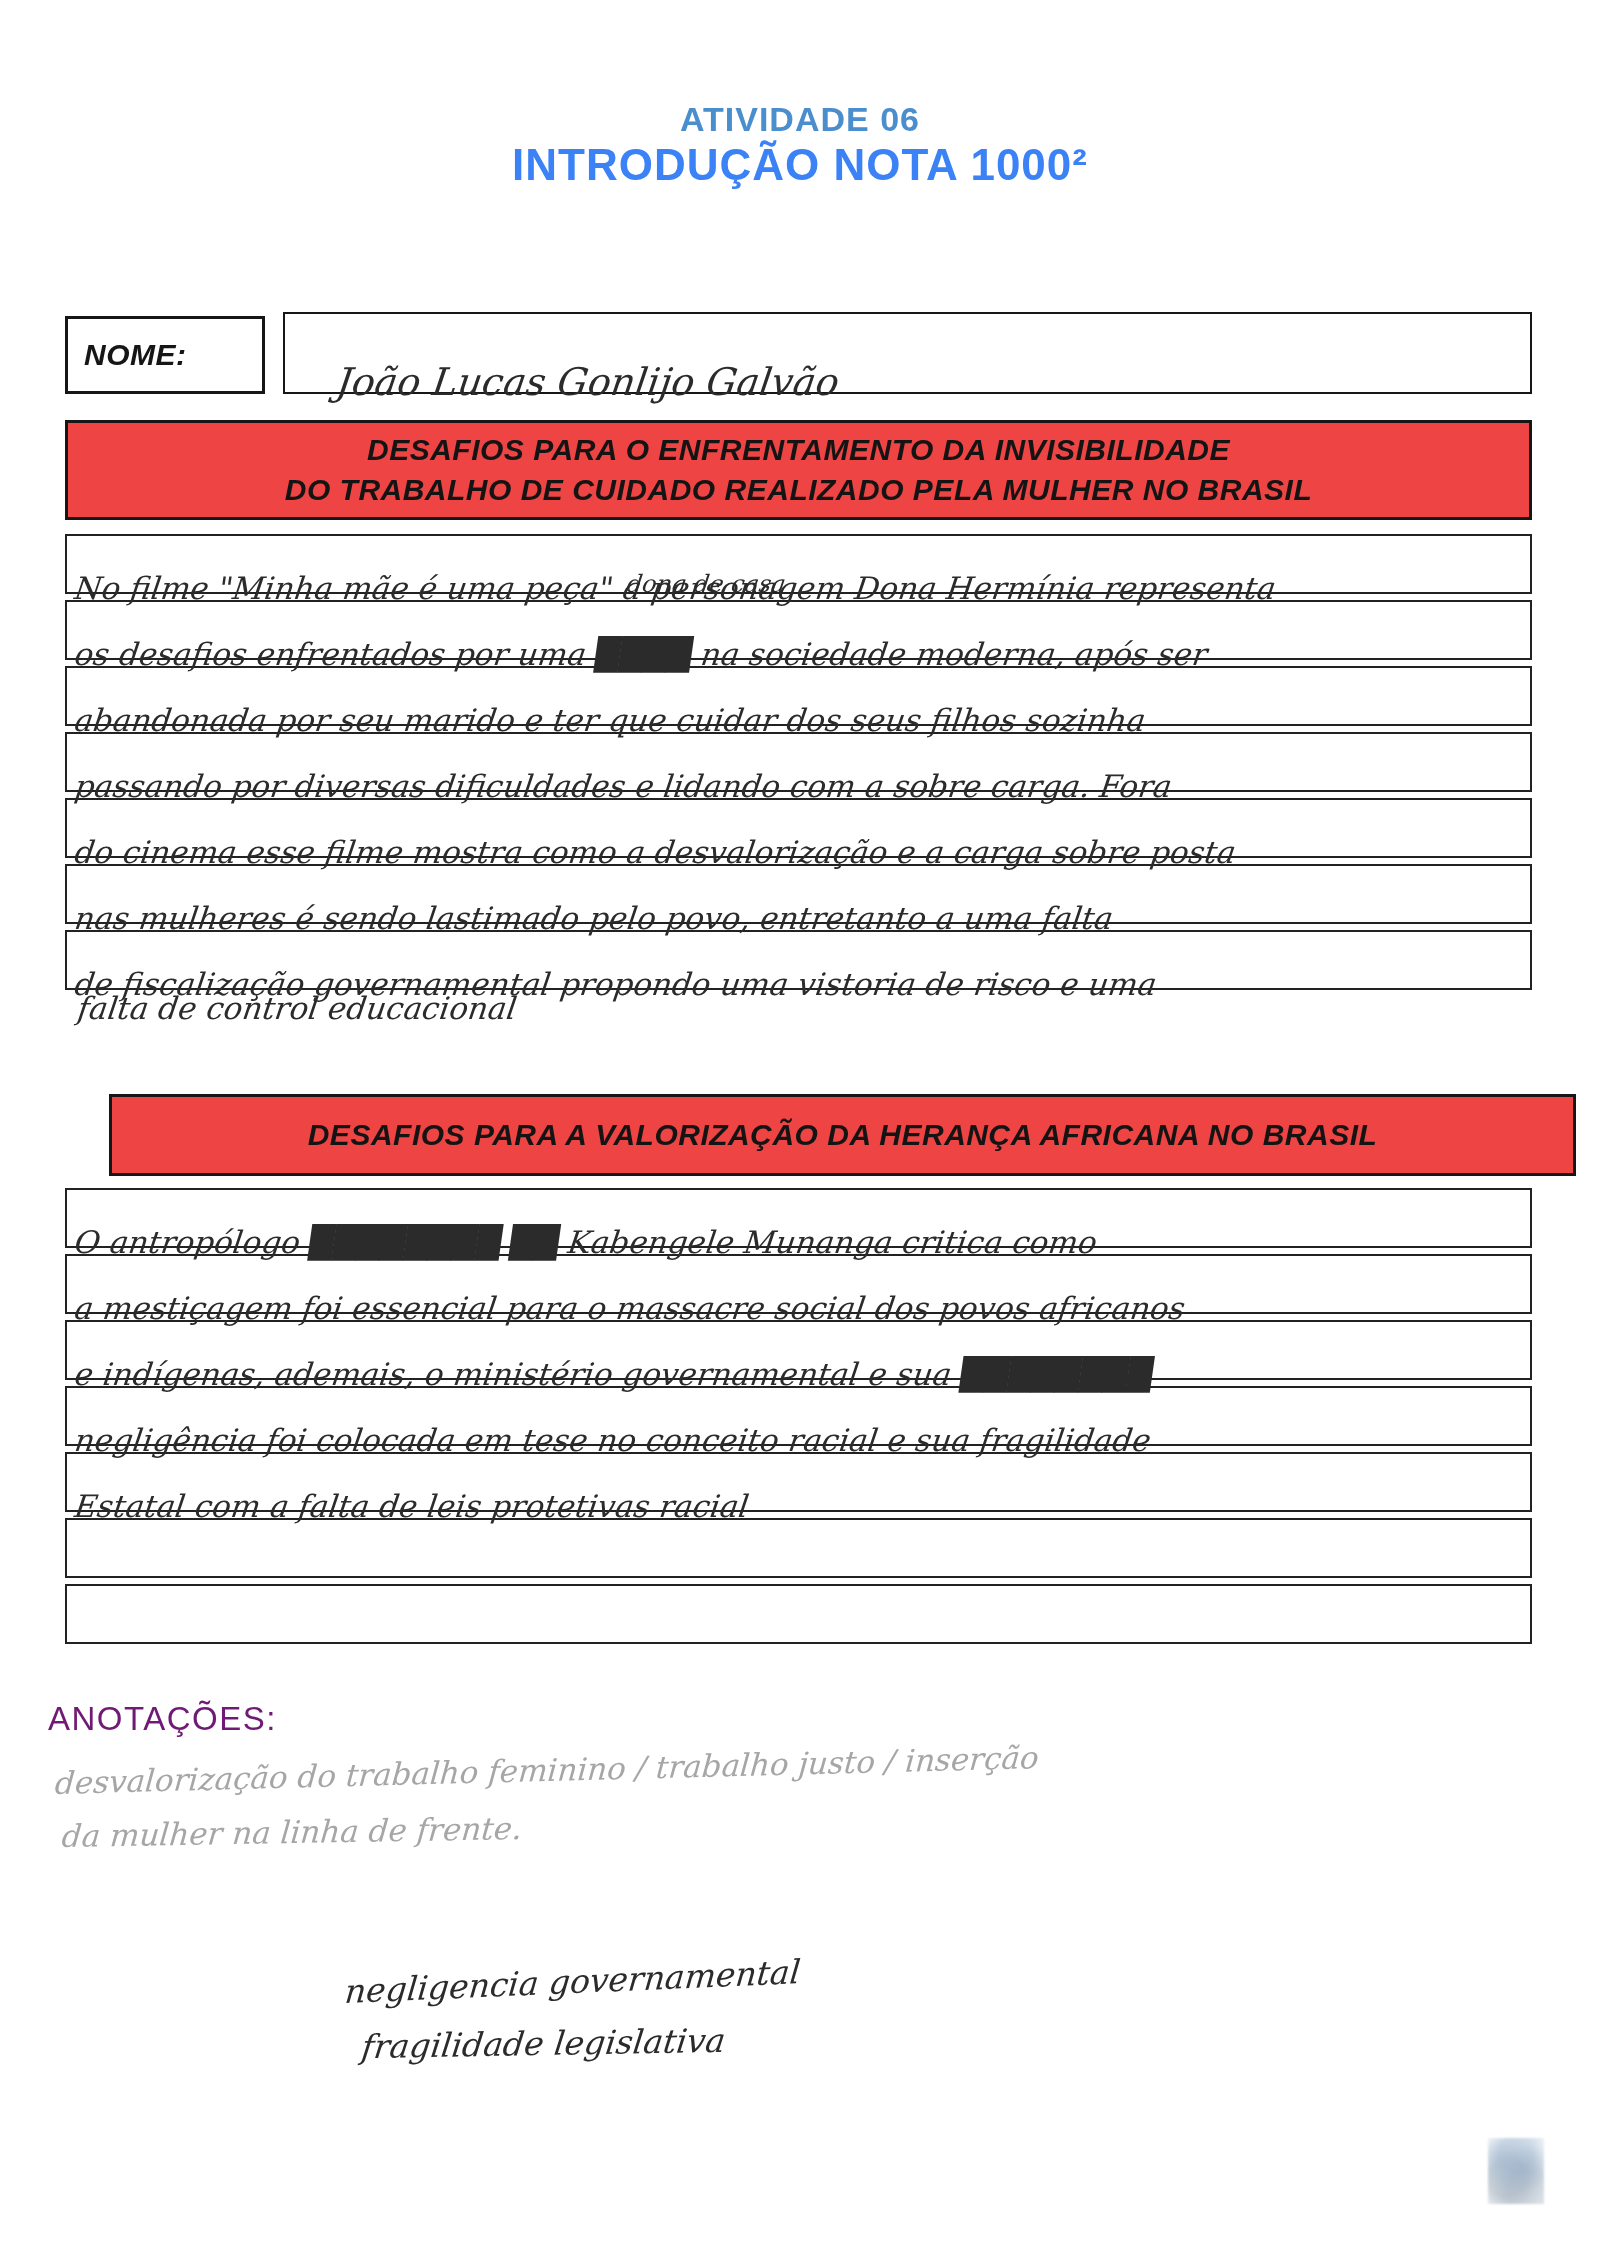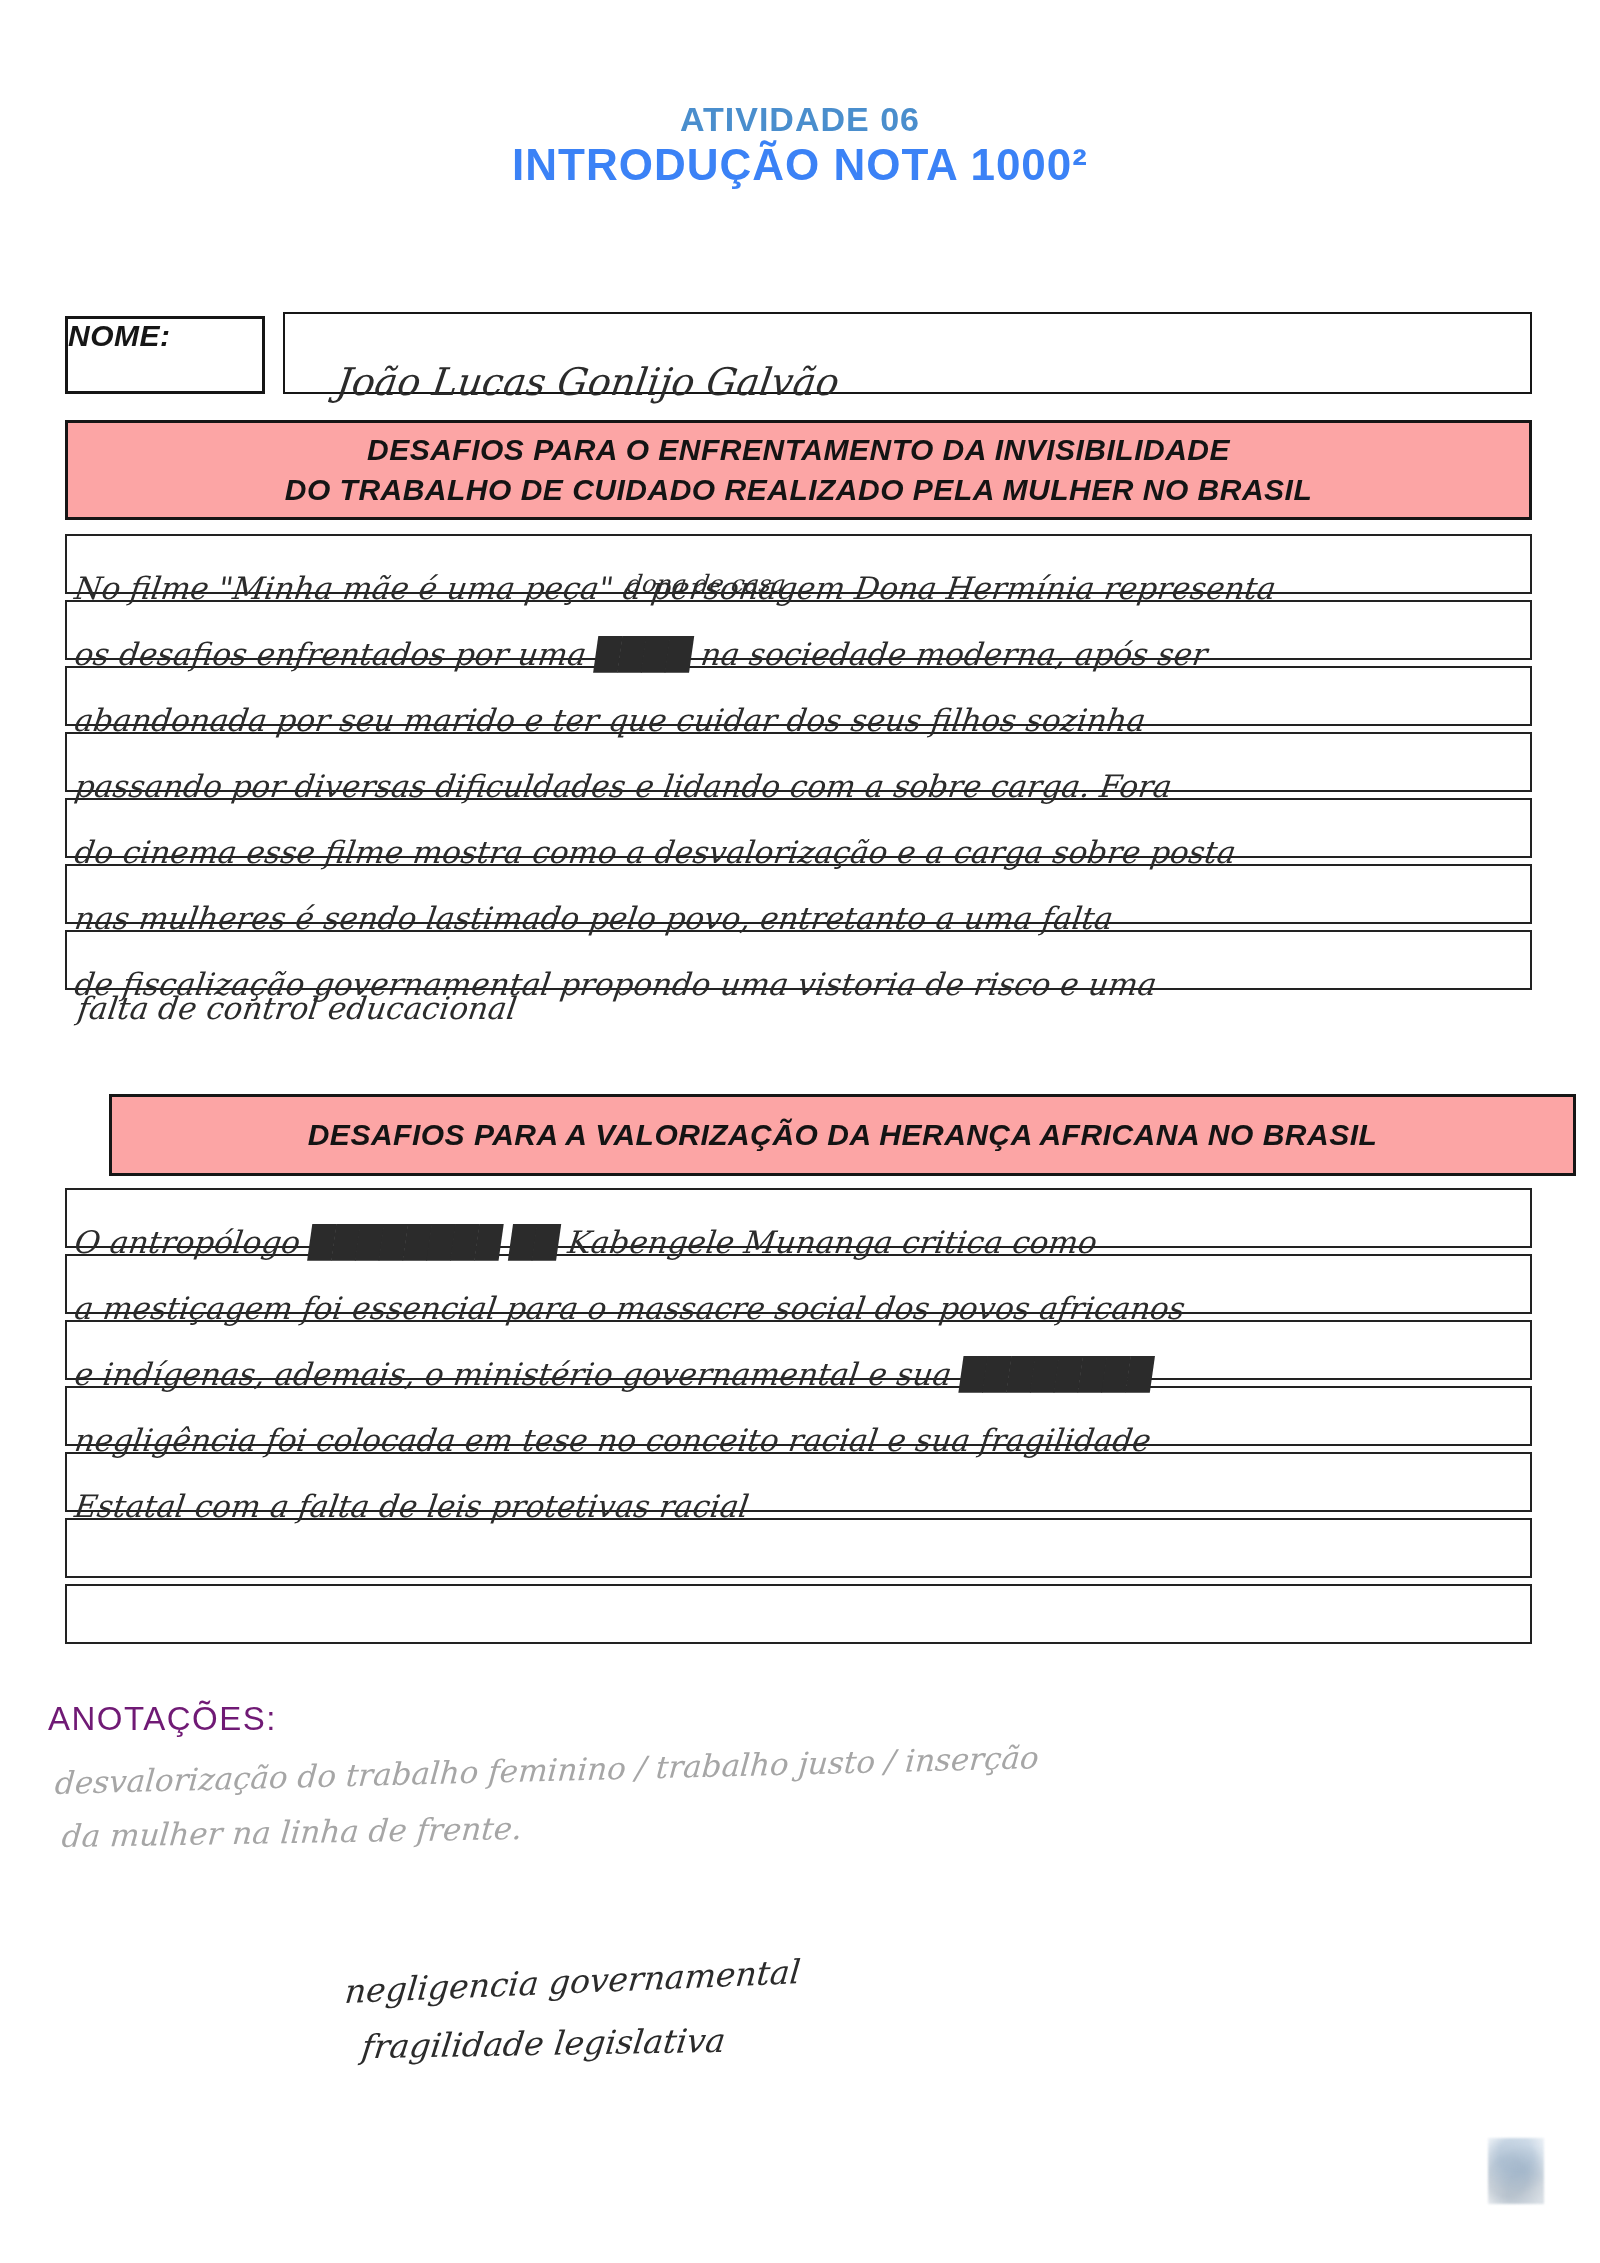--- a/index.html
+++ b/index.html
@@ -23,21 +23,21 @@
     position:absolute; top:140px; left:0; width:100%;
     text-align:center;
     font-size:44px; font-weight:bold; letter-spacing:1px;
     color:#3b82f6;
   }
   
   .name-label-box {
     position:absolute; left:65px; top:316px;
     width:200px; height:78px;
     border:3px solid #161616;
-    display:flex; align-items:flex-start; 
+    display:flex; align-items:center; padding-left:16px;
   }
   .name-label-box span {
     font-size:30px; font-weight:bold; font-style:italic; letter-spacing:0.5px;
   }
   .name-value-box {
     position:absolute; left:283px; top:312px;
     width:1249px; height:82px;
     border:2px solid #161616;
   }
   .hw {
@@ -47,21 +47,21 @@
     white-space:nowrap;
   }
   .name-hw {
     position:absolute; left:52px; bottom:-12px;
     font-size:38px;
     transform:skewX(-8deg);
   }
   
   .section-header {
     position:absolute; left:65px; width:1467px;
-    background:#fca5a5;
+    background:#ef4444;
     border:3px solid #161616;
     display:flex; flex-direction:column; justify-content:center; align-items:center;
     gap:6px;
   }
   .section-header .hl {
     font-size:30px; font-weight:bold; font-style:italic; letter-spacing:0.5px;
     color:#141414; text-align:center;
   }
   #sec1-header { top:420px; height:100px; }
   #sec2-header { top:1094px; height:82px;margin-left:44px; }

